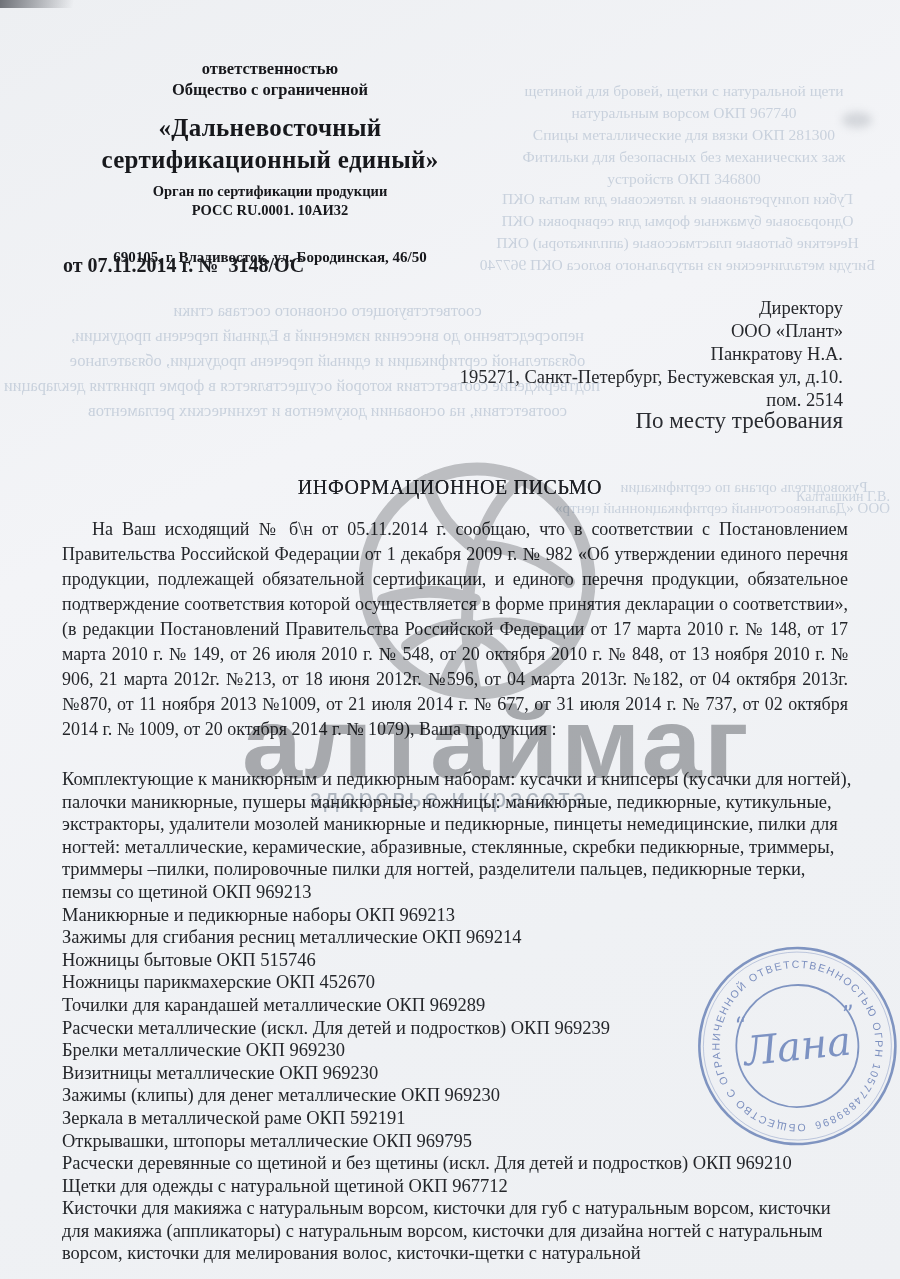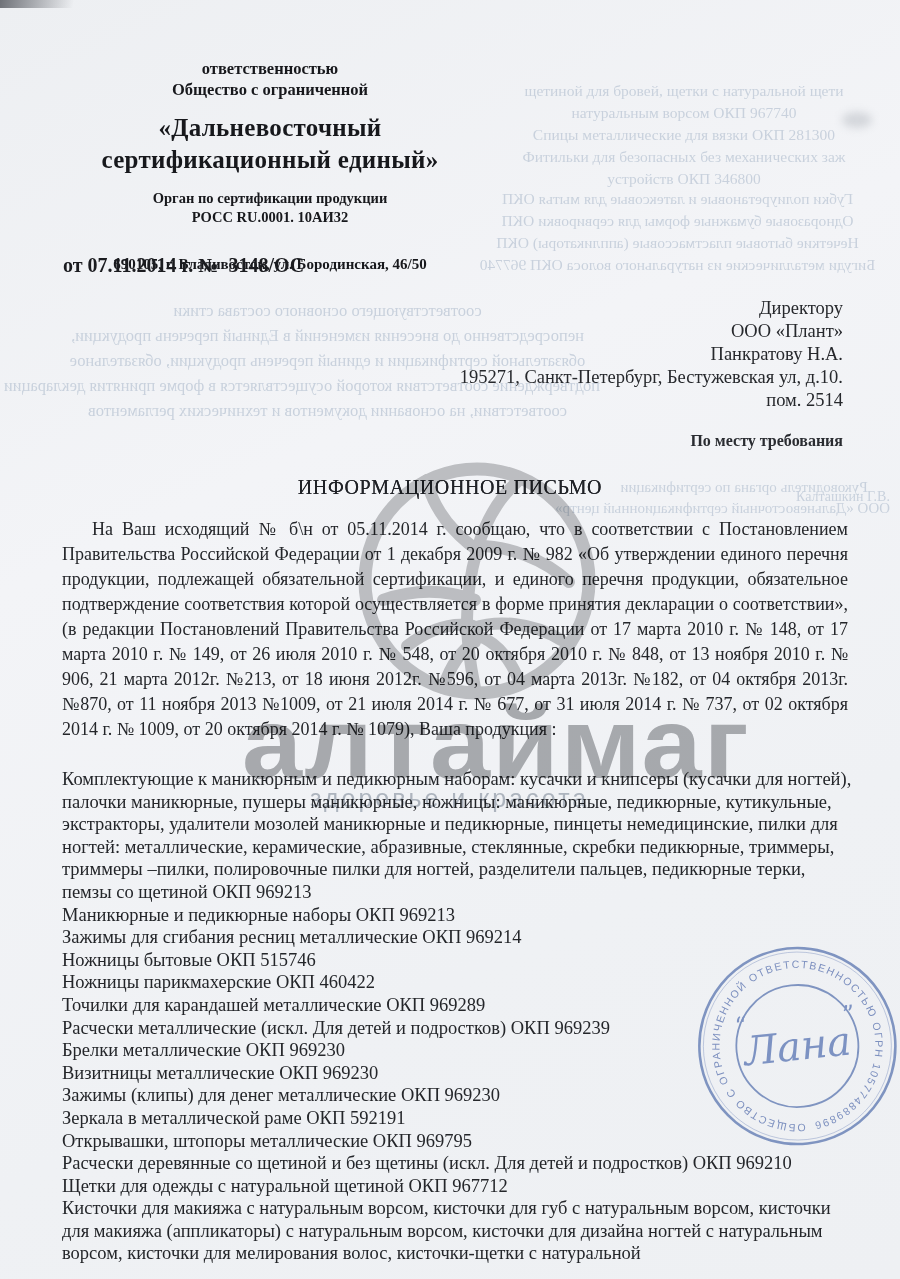--- a/index.html
+++ b/index.html
@@ -20,26 +20,26 @@
   .ghost .ghost-line{white-space:nowrap;text-align:center;}
   .ghost-top{left:468px;top:80px;width:432px;font-size:15.5px;line-height:22px;}
   .ghost-top2{left:455px;top:188px;width:445px;font-size:15.5px;line-height:22px;}
   .ghost-mid{left:55px;top:298px;width:545px;font-size:16.5px;line-height:25px;}
   .ghost-sign{left:598px;top:477px;width:292px;font-size:15px;line-height:21px;text-align:left;}
   .ghost-name{left:796px;top:489px;width:110px;font-size:14px;}
   
   .letterhead{left:60px;top:58px;width:420px;text-align:center;color:#17181c;font-weight:bold;}
   .lh-orgtype{font-size:16.5px;line-height:21px;}
   .lh-name{font-size:25px;line-height:32px;margin-top:12px;letter-spacing:.3px;}
-  .lh-cert{font-size:14.5px;line-height:19px;margin-top:13px;}
+  .lh-cert{font-size:14.5px;line-height:19px;margin-top:6px;}
   .lh-addr{font-size:15px;margin-top:29px;}
   .ref-line{left:63px;top:254px;font-size:20px;font-weight:bold;color:#1b1c20;white-space:pre;}
   
   .addressee{right:57px;top:297px;width:560px;text-align:right;font-size:18.5px;line-height:23px;color:#26282c;}
-  .delivery{right:57px;top:432px;font-size:16px;color:#2a2c31;font-weight:bold;}
+  .delivery{right:57px;top:408px;font-size:23px;color:#2a2c31;}
   
   .title{left:0;right:0;top:476px;text-align:center;font-size:20px;letter-spacing:.6px;color:#202227;text-shadow:0 0 .4px #202227;}
   .paragraph{left:62px;top:517px;width:786px;font-size:18px;line-height:25px;text-align:justify;text-indent:30px;color:#24262a;}
   .products{left:62px;top:768px;width:790px;font-size:18.5px;line-height:22.6px;color:#24262a;}
   .products .product-line{text-align:left;}
   
   .wm{mix-blend-mode:multiply;pointer-events:none;}
   .wm-logo{left:347px;top:450px;opacity:.5;}
   .wm-brand{left:242px;top:686px;width:640px;font-family:"Liberation Sans",sans-serif;
     font-weight:bold;font-size:100px;letter-spacing:2px;color:#9b9c9f;opacity:.78;
@@ -105,21 +105,21 @@
 
   <div class="abs title">ИНФОРМАЦИОННОЕ ПИСЬМО</div>
 
   <div class="abs paragraph">На Ваш исходящий № б\н от 05.11.2014 г. сообщаю, что в соответствии с Постановлением Правительства Российской Федерации от 1 декабря 2009 г. № 982 «Об утверждении единого перечня продукции, подлежащей обязательной сертификации, и единого перечня продукции, обязательное подтверждение соответствия которой осуществляется в форме принятия декларации о соответствии», (в редакции Постановлений Правительства Российской Федерации от 17 марта 2010 г. № 148, от 17 марта 2010 г. № 149, от 26 июля 2010 г. № 548, от 20 октября 2010 г. № 848, от 13 ноября 2010 г. № 906, 21 марта 2012г. №213, от 18 июня 2012г. №596, от 04 марта 2013г. №182, от 04 октября 2013г. №870, от 11 ноября 2013 №1009, от 21 июля 2014 г. № 677, от 31 июля 2014 г. № 737, от 02 октября 2014 г. № 1009, от 20 октября 2014 г. № 1079), Ваша продукция :</div>
 
   <div class="abs products">
       <div class="product-line">Комплектующие к маникюрным и педикюрным наборам: кусачки и книпсеры (кусачки для ногтей), палочки маникюрные, пушеры маникюрные, ножницы: маникюрные, педикюрные, кутикульные, экстракторы, удалители мозолей маникюрные и педикюрные, пинцеты немедицинские, пилки для ногтей: металлические, керамические, абразивные, стеклянные, скребки педикюрные, триммеры, триммеры –пилки, полировочные пилки для ногтей, разделители пальцев, педикюрные терки, пемзы со щетиной ОКП 969213</div>
       <div class="product-line">Маникюрные и педикюрные наборы ОКП 969213</div>
       <div class="product-line">Зажимы для сгибания ресниц металлические ОКП 969214</div>
       <div class="product-line">Ножницы бытовые ОКП 515746</div>
-      <div class="product-line">Ножницы парикмахерские ОКП 460422</div>
+      <div class="product-line">Ножницы парикмахерские ОКП 452670</div>
       <div class="product-line">Точилки для карандашей металлические ОКП 969289</div>
       <div class="product-line">Расчески металлические (искл. Для детей и подростков) ОКП 969239</div>
       <div class="product-line">Брелки металлические ОКП 969230</div>
       <div class="product-line">Визитницы металлические ОКП 969230</div>
       <div class="product-line">Зажимы (клипы) для денег металлические ОКП 969230</div>
       <div class="product-line">Зеркала в металлической раме ОКП 592191</div>
       <div class="product-line">Открывашки, штопоры металлические ОКП 969795</div>
       <div class="product-line">Расчески деревянные со щетиной и без щетины (искл. Для детей и подростков) ОКП 969210</div>
       <div class="product-line">Щетки для одежды с натуральной щетиной ОКП 967712</div>
       <div class="product-line">Кисточки для макияжа с натуральным ворсом, кисточки для губ с натуральным ворсом, кисточки для макияжа (аппликаторы) с натуральным ворсом, кисточки для дизайна ногтей с натуральным ворсом, кисточки для мелирования волос, кисточки-щетки с натуральной</div>

